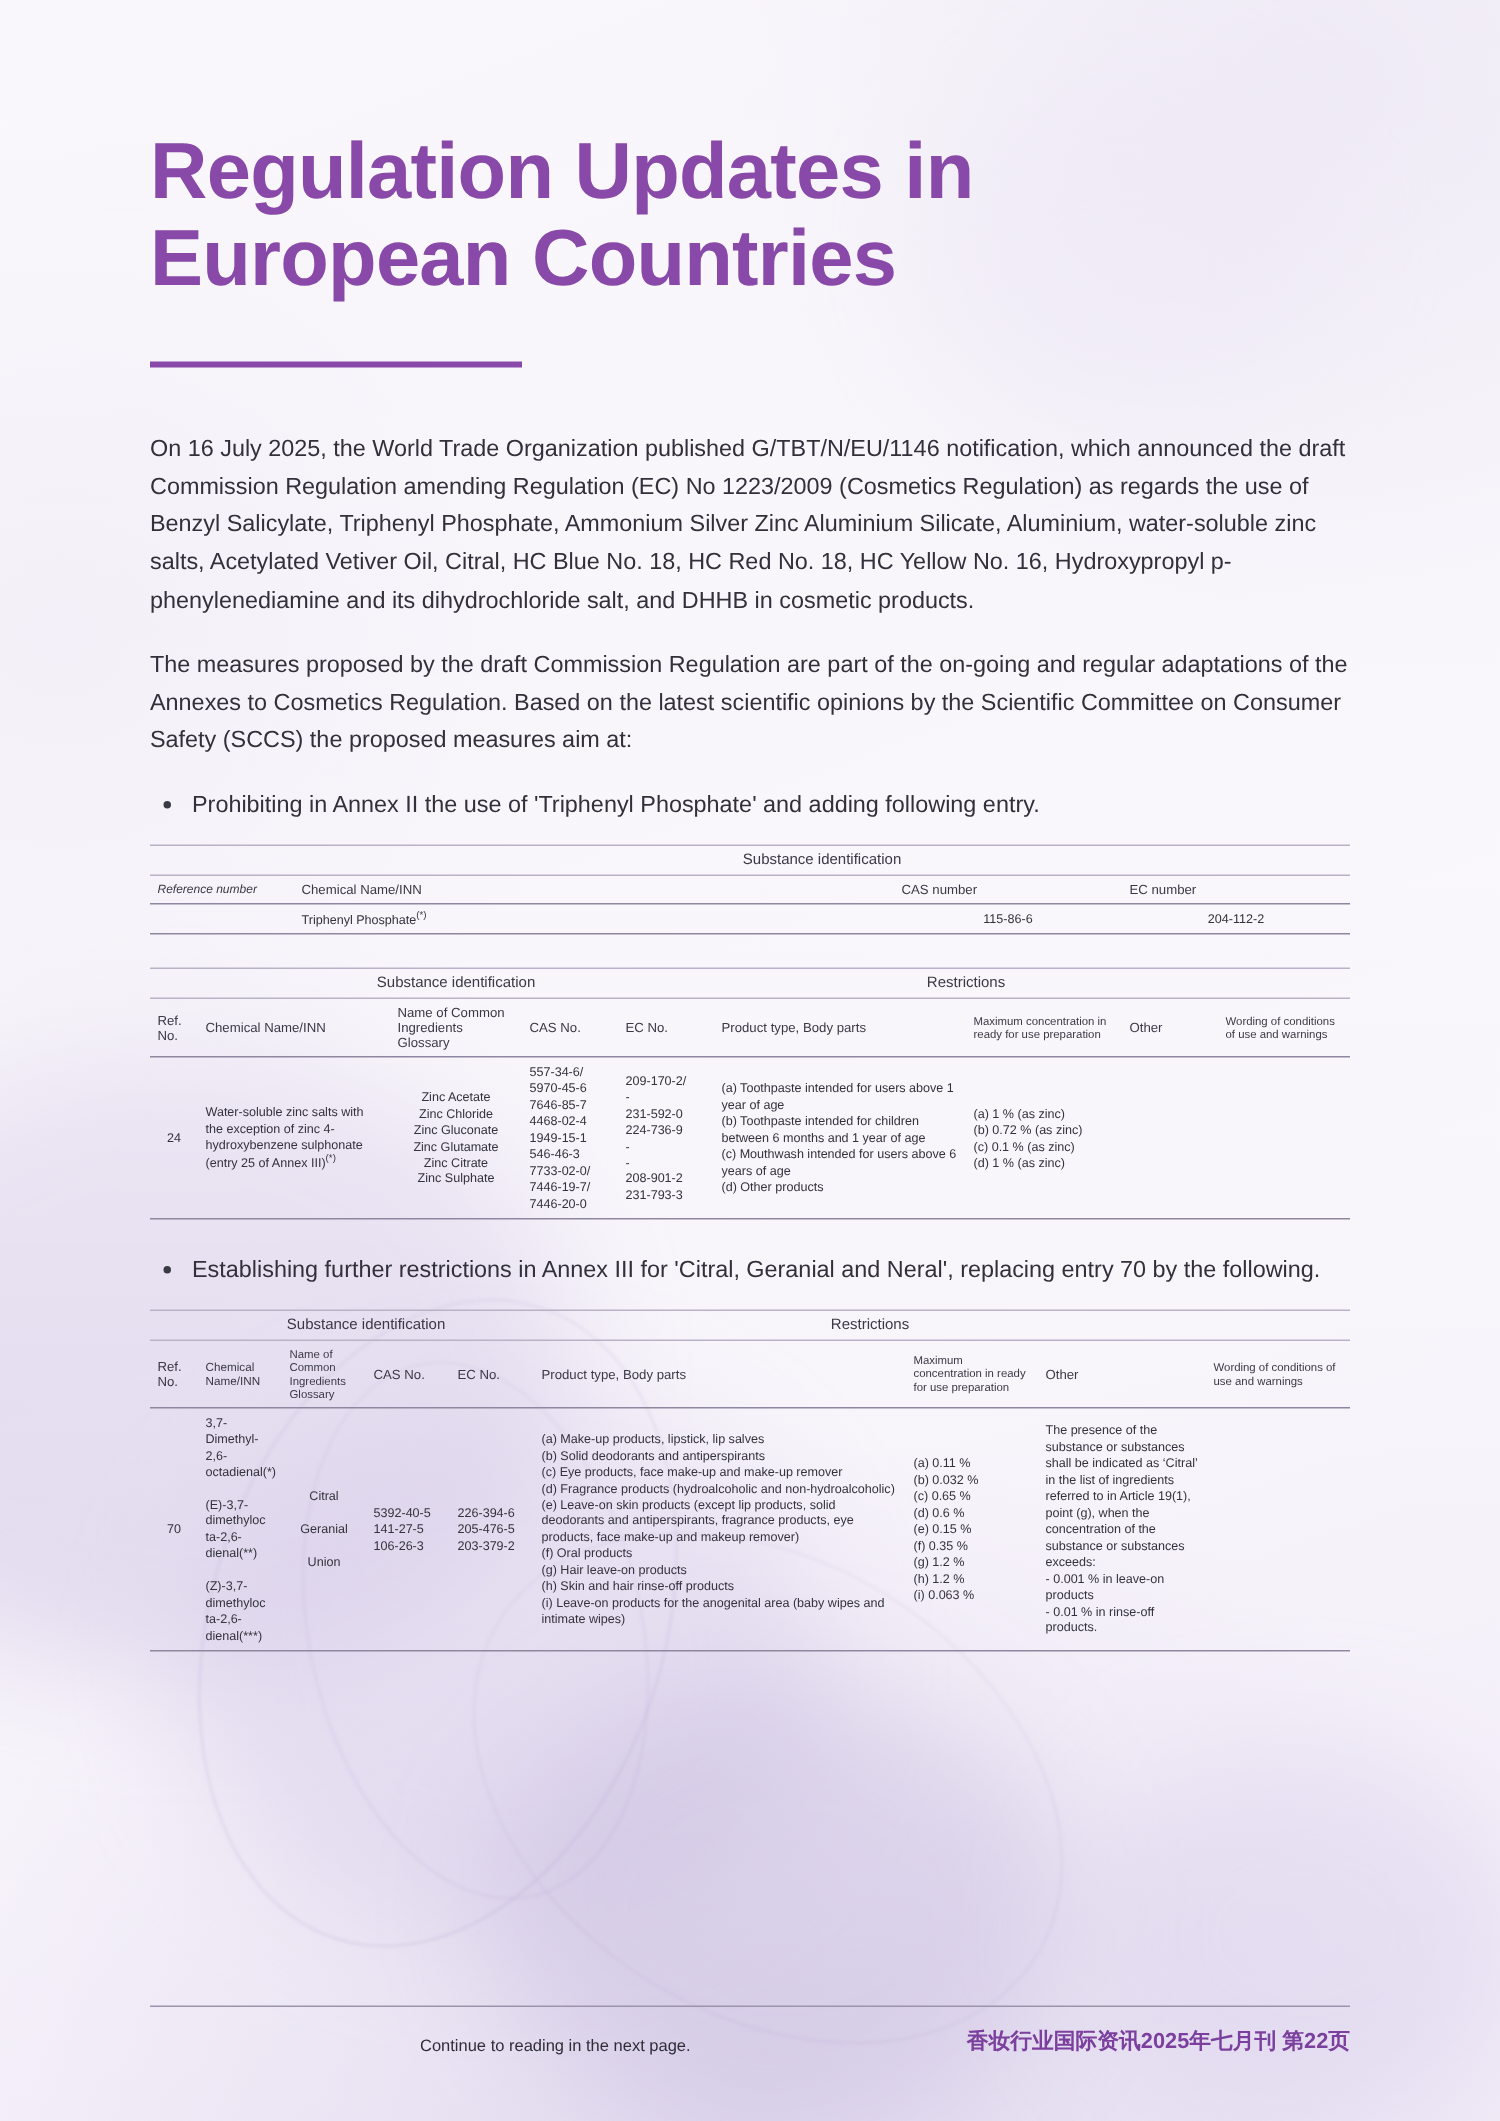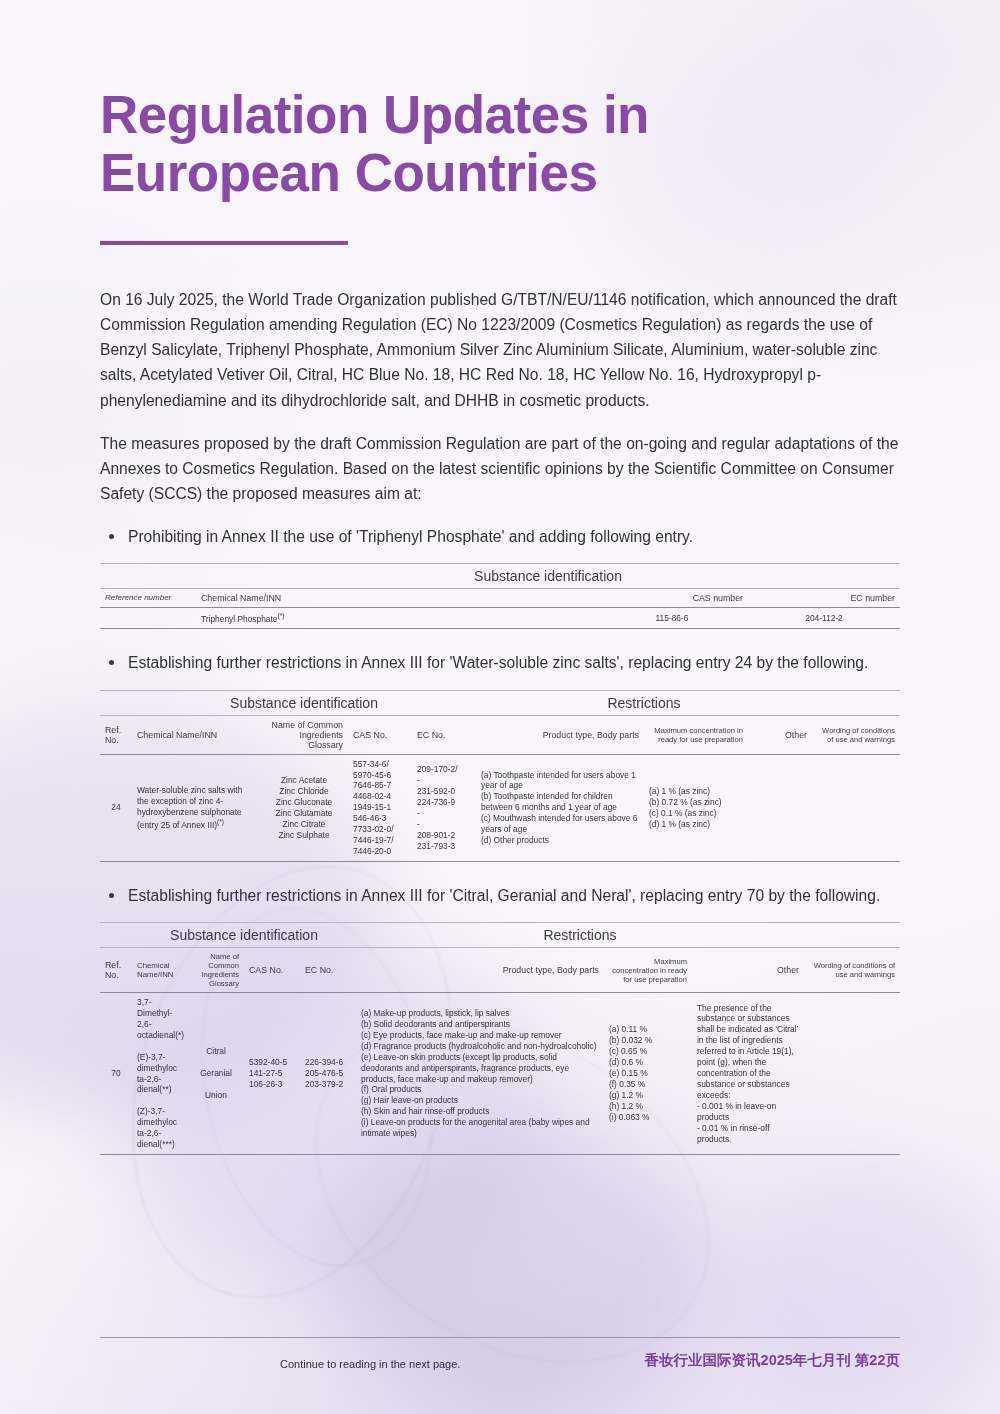--- a/index.html
+++ b/index.html
@@ -128,33 +128,33 @@
     font-size: 8.6px;
     color: #34323c;
     table-layout: fixed;
   }
   table.reg th, table.reg td {
     padding: 4px 5px;
     vertical-align: middle;
   }
   .grp-row th {
     font-weight: normal;
-    font-size: 14px;
+    font-size: 10px;
     color: #3b3945;
     border-bottom: 1px solid #b9b2c6;
     padding-bottom: 3px;
   }
   .hdr-row th {
     font-weight: normal;
     font-size: 8.8px;
     color: #3b3945;
     border-bottom: 1px solid #8f879f;
     padding-bottom: 6px;
     padding-top: 5px;
-    text-align: right;
+    text-align: left;
   }
   .hdr-row th.left { text-align: left; }
   .topline { border-top: 1px solid #b9b2c6; }
   tbody tr td {
     border-bottom: 1px solid #8f879f;
     font-size: 8.4px;
     line-height: 1.3;
   }
   .c { text-align: center; }
   .l { text-align: left; }
@@ -250,23 +250,20 @@
     <tbody>
       <tr>
         <td class="l pad-tall"></td>
         <td class="l pad-tall"><span>Triphenyl Phosphate</span><sup>(*)</sup></td>
         <td class="c pad-tall">115-86-6</td>
         <td class="c pad-tall">204-112-2</td>
       </tr>
     </tbody>
   </table>
 
-  <ul class="bullets">
-    <li>Establishing further restrictions in Annex III for 'Water-soluble zinc salts', replacing entry 24 by the following.</li>
-  </ul>
 
   <table class="reg t2">
     <colgroup>
       <col style="width:4%">
         <col style="width:16%">
         <col style="width:11%">
         <col style="width:8%">
       <col style="width:8%">
         <col style="width:21%">
         <col style="width:13%">

